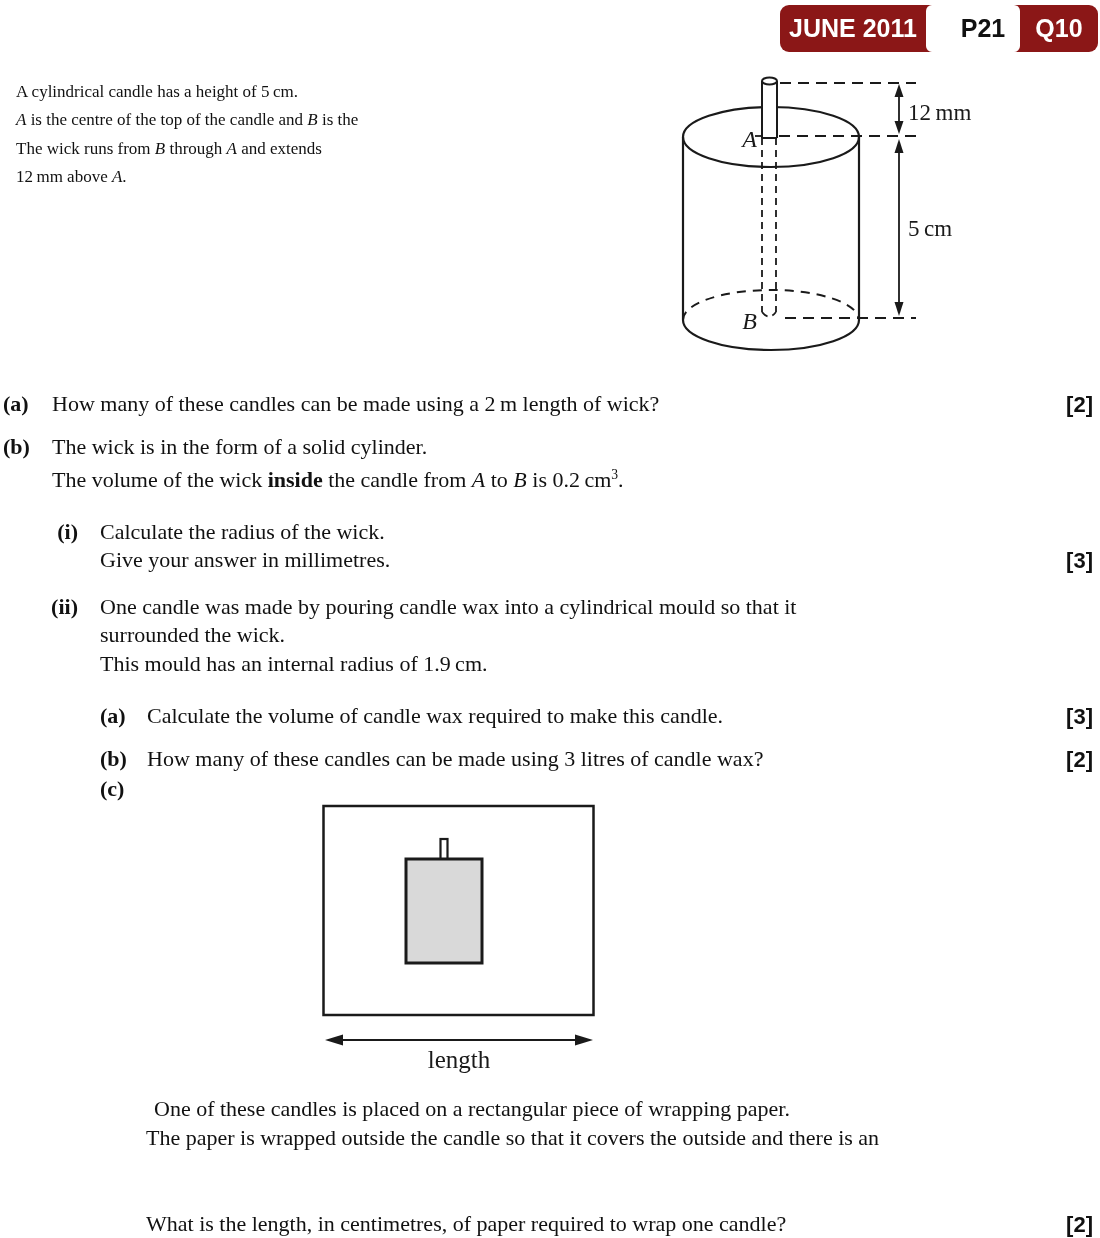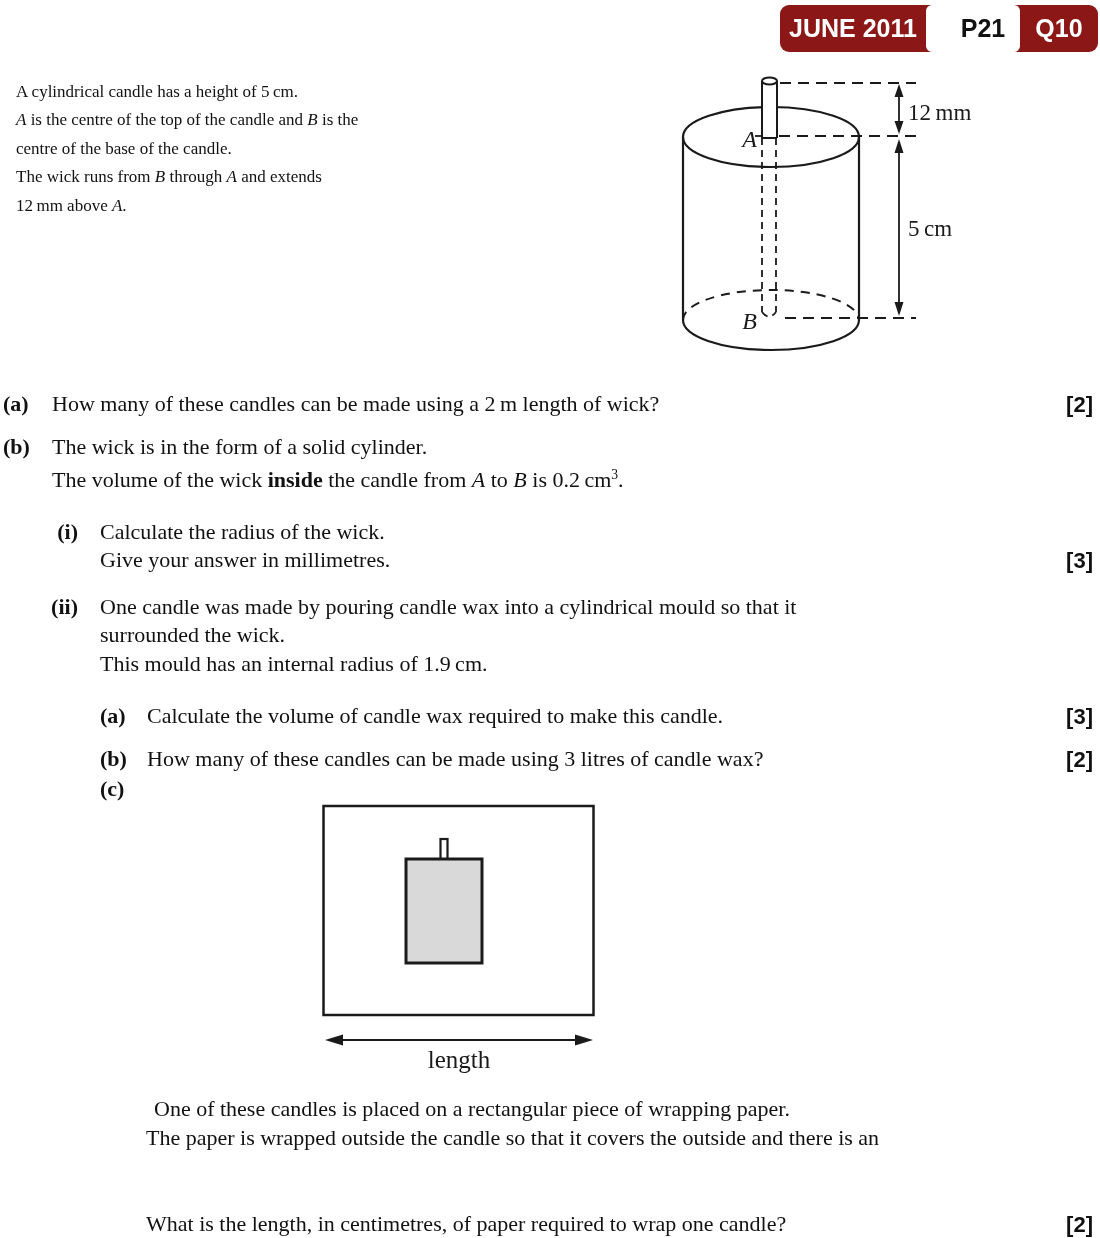--- a/index.html
+++ b/index.html
@@ -79,21 +79,20 @@
 
 <div class="badge">
   <div class="badge-section badge-session">JUNE 2011</div>
   <div class="badge-section badge-paper">P21</div>
   <div class="badge-section badge-question">Q10</div>
 </div>
 
 <div class="intro">
     <div class="intro-line"><span>A cylindrical candle has a height of 5 cm.</span></div>
     <div class="intro-line"><span style="font-style: italic;">A</span><span> is the centre of the top of the candle and </span><span style="font-style: italic;">B</span><span> is the</span></div>
-    <div class="intro-line"><span>centre of the base of the candle.</span></div>
     <div class="intro-line"><span>The wick runs from </span><span style="font-style: italic;">B</span><span> through </span><span style="font-style: italic;">A</span><span> and extends</span></div>
     <div class="intro-line"><span>12 mm above </span><span style="font-style: italic;">A</span><span>.</span></div>
   </div>
 
 <svg class="diagram cyl-diagram" width="350" height="312" viewBox="650 60 350 312">
   <g stroke="#1a1a1a" fill="none" stroke-width="2.2">
 
     <ellipse cx="771" cy="137" rx="88" ry="30"></ellipse>
 
     <line x1="683" y1="137" x2="683" y2="320"></line>

